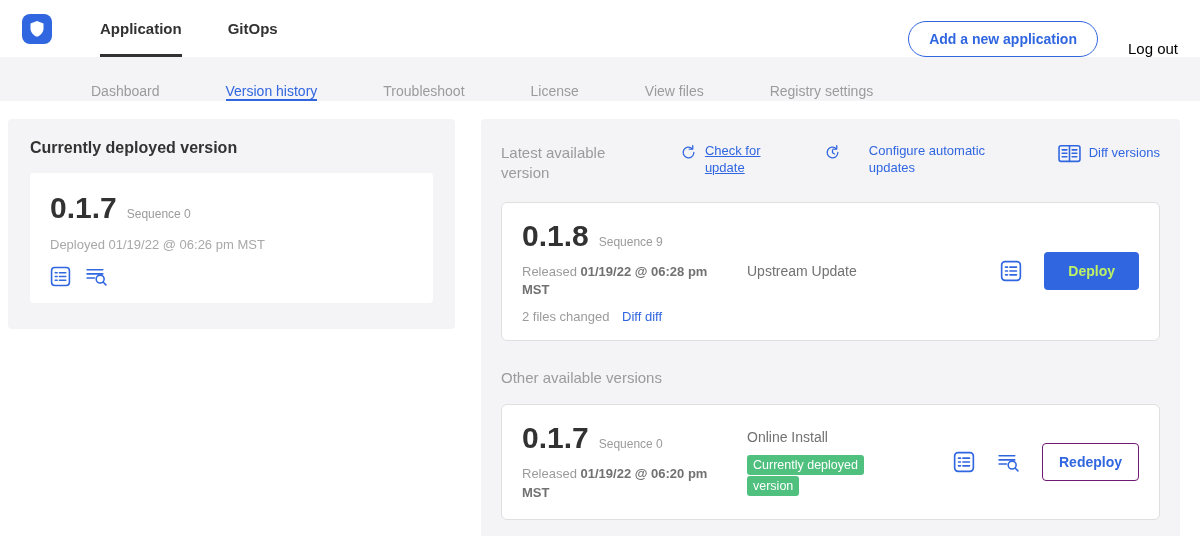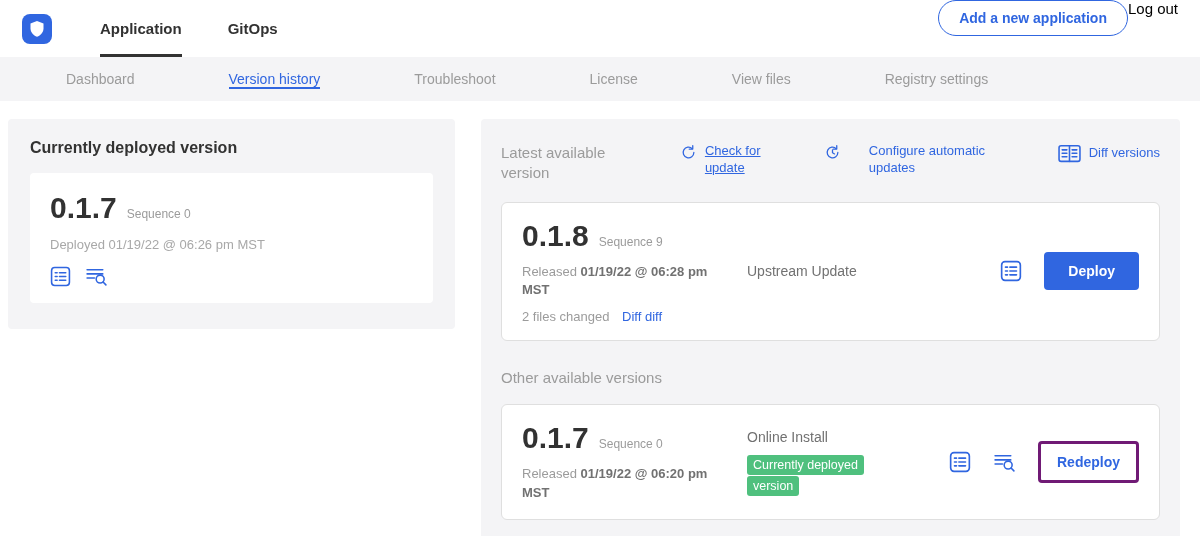--- a/index.html
+++ b/index.html
@@ -16,29 +16,29 @@
     width: 30px; height: 30px; border-radius: 8px; background: #3066e0;
     align-self: center; margin-right: 48px; display: flex; align-items: center; justify-content: center;
     cursor: pointer; flex: 0 0 auto;
   }
   .topnav-tabs { display: flex; align-items: stretch; }
   .toptab {
     display: flex; align-items: center; margin-right: 46px; font-size: 15px; font-weight: 600;
     color: #323232; cursor: pointer; border-bottom: 3px solid transparent; padding-top: 3px;
   }
   .toptab.active { border-bottom-color: #323232; }
-  .topnav-right { margin-left: auto; display: flex; align-items: flex-start; }
+  .topnav-right { margin-left: auto; display: flex; align-items: flex-end; gap: 30px; }
   .add-app-btn {
     font-family: inherit; background: #fff; border: 1px solid #3066e0; color: #3066e0;
     font-weight: 700; font-size: 14px; padding: 9px 20px; border-radius: 20px; cursor: pointer;
   }
   .logout { font-size: 15px; color: #000000; cursor: pointer; }
 
   
-  .subnav { height: 44px; background: #f4f4f6; display: flex; align-items: center; padding-left: 66px; gap: 28px; }
+  .subnav { height: 44px; background: #f4f4f6; display: flex; align-items: flex-end; padding-left: 91px; }
   .subnav-item {
     display: flex; align-items: center; font-size: 14px; color: #9b9b9b; cursor: pointer;
     border-bottom: 2px solid transparent; padding-top: 2px; margin-right: 66px;
   }
   .subnav-item.active { color: #3066e0; border-bottom-color: #3066e0; }
 
   
   .main { display: flex; align-items: flex-start; gap: 26px; padding: 18px 20px 8px 8px; }
 
   .left-panel { flex: 0 0 447px; background: #f4f4f6; border-radius: 4px; padding: 20px 22px 26px; }
@@ -74,25 +74,25 @@
   .source { font-size: 14px; color: #717171; }
 
   .badge-wrap { margin-top: 9px; width: 150px; }
   .badge {
     display: inline; background: #4fc07e; color: #fff; font-size: 12.5px; line-height: 1.55;
     padding: 3px 6px; border-radius: 3px;
     -webkit-box-decoration-break: clone; box-decoration-break: clone;
   }
 
   .deploy-btn {
-    font-family: inherit; background: #3066e0; color: #ffffff; border: none; border-radius: 4px;
+    font-family: inherit; background: #3066e0; color: #bef264; border: none; border-radius: 4px;
     font-size: 14px; font-weight: 700; padding: 11px 24px; cursor: pointer;
   }
   .redeploy-btn {
-    font-family: inherit; background: #fff; color: #3066e0; border: 3px solid #701a75; border-radius: 4px;
+    font-family: inherit; background: #fff; color: #3066e0; border: 1px solid #701a75; border-radius: 4px;
     font-size: 14px; font-weight: 700; padding: 10px 16px; cursor: pointer;
   }
 
   .other-title { margin: 28px 0 0; font-size: 15px; color: #9b9b9b; }
 
   svg.stroke-ic { stroke: currentColor; fill: none; stroke-width: 1.5; stroke-linecap: round; stroke-linejoin: round; }
 </style>
 </head>
 <body>
 

